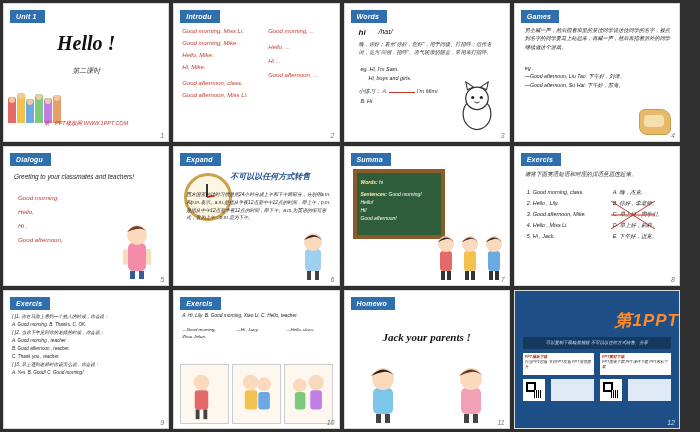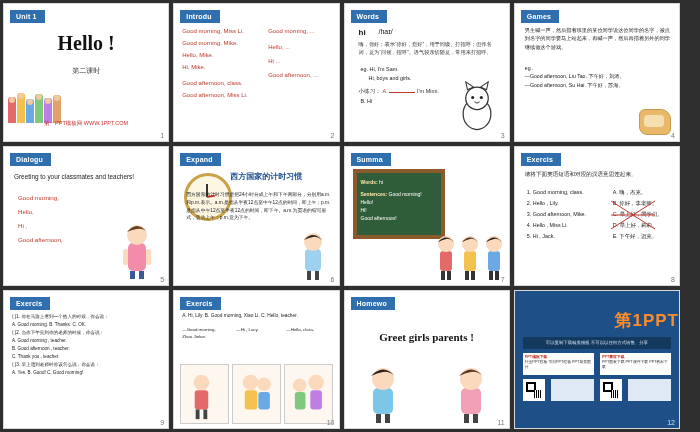--- a/index.html
+++ b/index.html
@@ -4,21 +4,21 @@
 <style>
   html,body{margin:0;padding:0;background:#2f2f2f;}
   body{width:700px;height:432px;font-family:"Liberation Sans",sans-serif;}
   .grid{
     display:grid;
     grid-template-columns:repeat(4,1fr);
     grid-template-rows:repeat(3,1fr);
     gap:4px;
     padding:3px;
     box-sizing:border-box;
-    width:683px;height:432px;
+    width:683px;height:432px;font-style:italic;
   }
   .slide{
     position:relative;
     background:#ffffff;
     overflow:hidden;
     box-sizing:border-box;
     border:1px solid #d8d8d8;
   }
   .tag{
     position:absolute;top:6px;left:6px;
@@ -216,21 +216,21 @@
       <rect x="32" y="30" width="5" height="16" rx="2" fill="#fbd9bd"></rect>
       <rect x="16" y="52" width="5" height="8" fill="#3b5998"></rect>
       <rect x="25" y="52" width="5" height="8" fill="#3b5998"></rect>
     </svg>
     <div class="pnum">5</div>
   </div>
 
   <div class="slide">
     <div class="tag">Expand</div>
     <div class="clock"></div>
-    <div class="s6-h">西方国家的计时习惯</div>
+    <div class="s6-h">不可以以任何方式转售</div>
     <div class="s6-b" style="top:44px;">西方国家的计时习惯是把24小时分成上午和下午两部分，分别用a.m.和p.m.表示。a.m.是指从半夜12点至中午12点的时间，即上午；p.m.是指从中午12点至半夜12点的时间，即下午。a.m.为英语的缩写形式，意为上午；p.m.意为下午。</div>
     <svg class="s6-fig" viewBox="0 0 40 52">
       <rect x="12" y="20" width="16" height="22" rx="4" fill="#9ed1f0"></rect>
       <circle cx="20" cy="13" r="9" fill="#fbd9bd"></circle>
       <path d="M11 11 q9 -10 18 0 q-5 -4 -9 -3 q-5 1 -9 3Z" fill="#3a2a1d"></path>
       <rect x="14" y="42" width="4" height="9" fill="#444"></rect>
       <rect x="22" y="42" width="4" height="9" fill="#444"></rect>
     </svg>
     <div class="pnum">6</div>
   </div>
@@ -345,21 +345,21 @@
             <rect x="22" y="26" width="12" height="20" rx="3" fill="#c07ee4"></rect>
             <circle cx="28" cy="18" r="8" fill="#fbd9bd"></circle>
           </svg>
       </div>
     </div>
     <div class="pnum">10</div>
   </div>
 
   <div class="slide">
     <div class="tag">Homewo</div>
-    <div class="s11-t">Greet  girls parents !</div>
+    <div class="s11-t">Jack  your parents !</div>
     <svg class="s11-fig" style="left:14px;" width="48" height="62" viewBox="0 0 48 62">
       <rect x="14" y="26" width="20" height="26" rx="5" fill="#7cc7e8"></rect>
       <circle cx="24" cy="17" r="11" fill="#fbd9bd"></circle>
       <path d="M12 14 q12 -13 24 0 q-6 -5 -12 -4 q-6 1 -12 4Z" fill="#2d2119"></path>
       <rect x="17" y="52" width="5" height="9" fill="#444"></rect>
       <rect x="26" y="52" width="5" height="9" fill="#444"></rect>
     </svg>
     <svg class="s11-fig" style="right:14px;" width="48" height="62" viewBox="0 0 48 62">
       <rect x="14" y="26" width="20" height="26" rx="5" fill="#f2a0b5"></rect>
       <circle cx="24" cy="17" r="11" fill="#fbd9bd"></circle>

